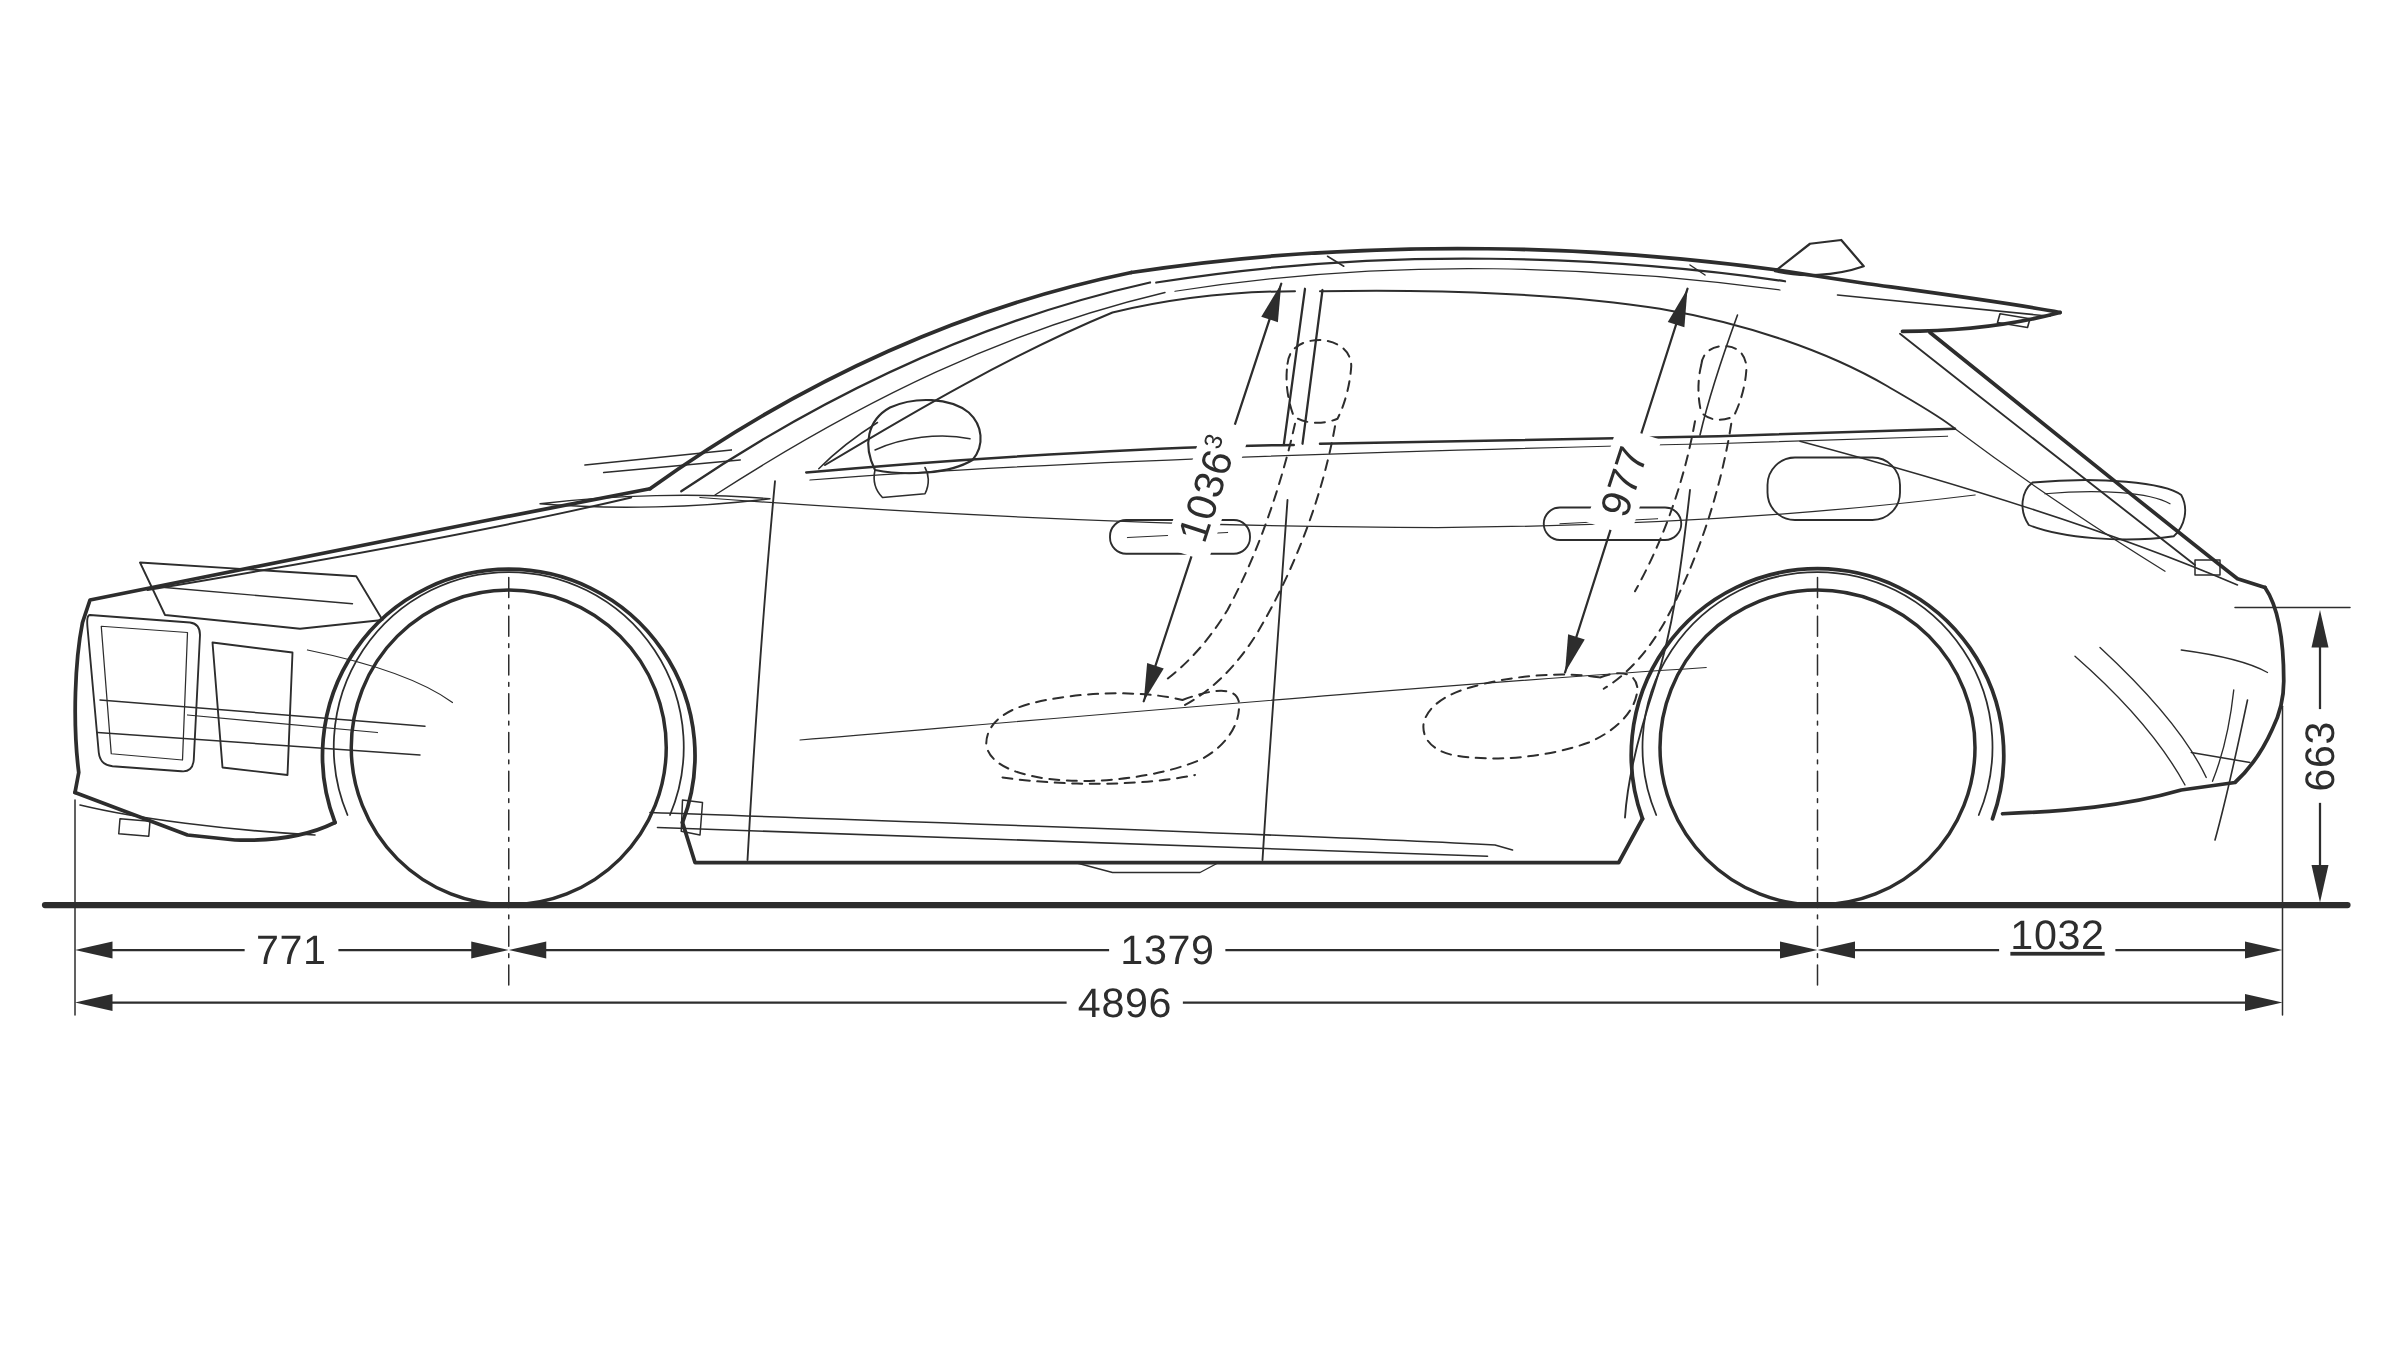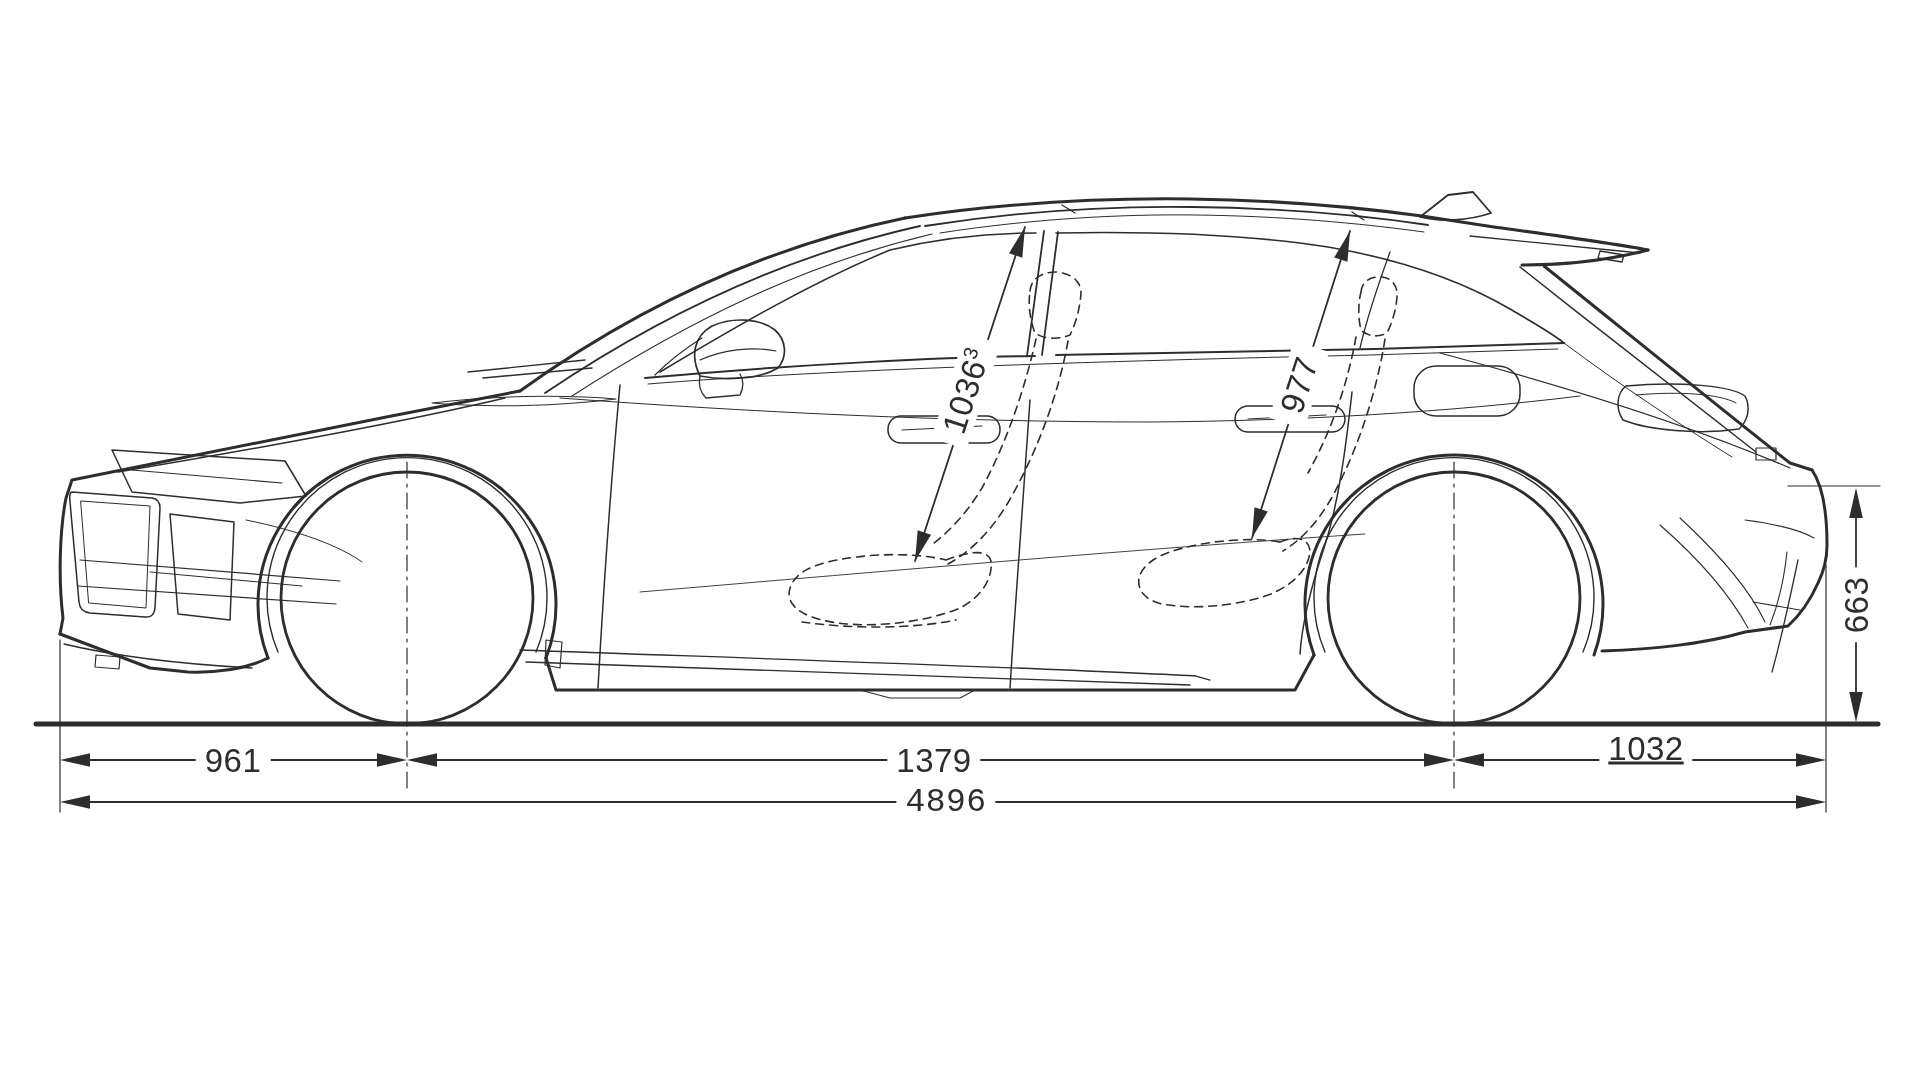--- a/index.html
+++ b/index.html
@@ -221,27 +221,27 @@
       <polygon points="1856,488 1849.2,518 1862.8,518"></polygon>
       <polygon points="1856,722 1849.2,692 1862.8,692"></polygon>
       <polygon points="1025,227 1022.3,257.7 1009,253.3"></polygon>
       <polygon points="915,561 931,534.7 917.7,530.3"></polygon>
       <polygon points="1350,231 1347.5,261.7 1334.2,257.5"></polygon>
       <polygon points="1252,538 1267.8,511.5 1254.5,507.3"></polygon>
     </g>
   </g>
 </svg>
 
-<div class="dim-label" style="left:233px;top:760px;">961</div>
+<div class="dim-label" style="left:233px;top:760px;">771</div>
 
 <div class="dim-label" style="left:934px;top:760px;">1379</div>
 
 <div class="dim-label" style="left:1646px;top:748px;text-decoration:underline;">1032</div>
 
-<div class="dim-label" style="left:946px;top:802px;font-family:Liberation Mono, monospace;">4896</div>
+<div class="dim-label" style="left:900px;top:802px;">4896</div>
 
 <div class="dim-label rot90" style="left:1856px;top:605px;">663</div>
 
 <div class="dim-label rot72" style="left:966px;top:391px;"><span>1036</span><sup>3</sup></div>
 
 <div class="dim-label rot72" style="left:1299px;top:385px;">977</div>
 
 </div>
 
 </body></html>

